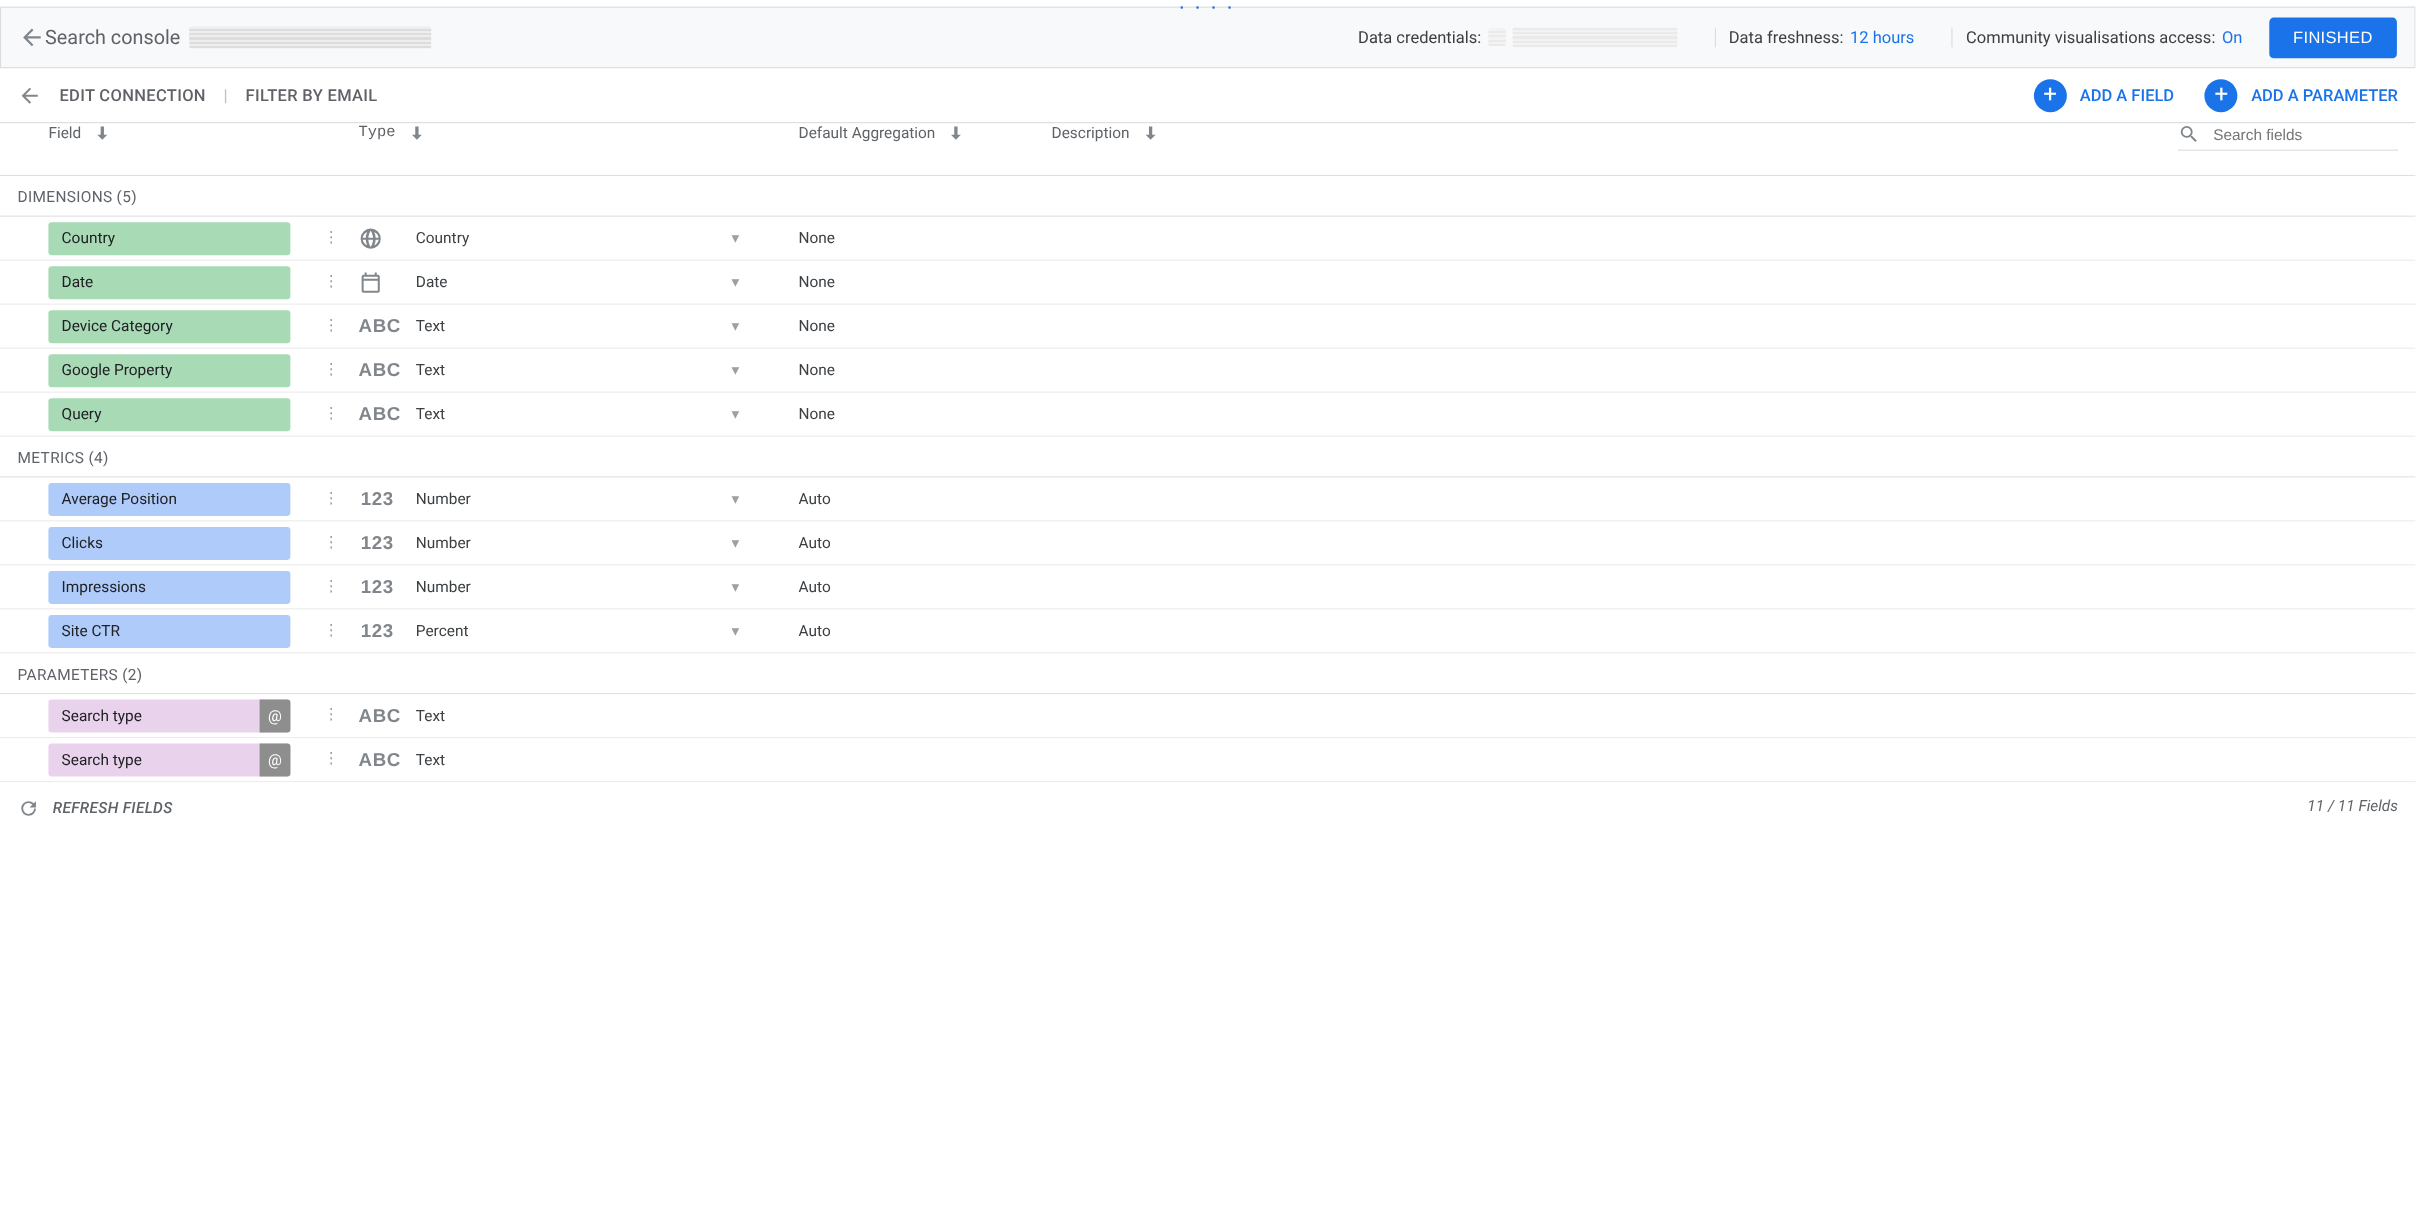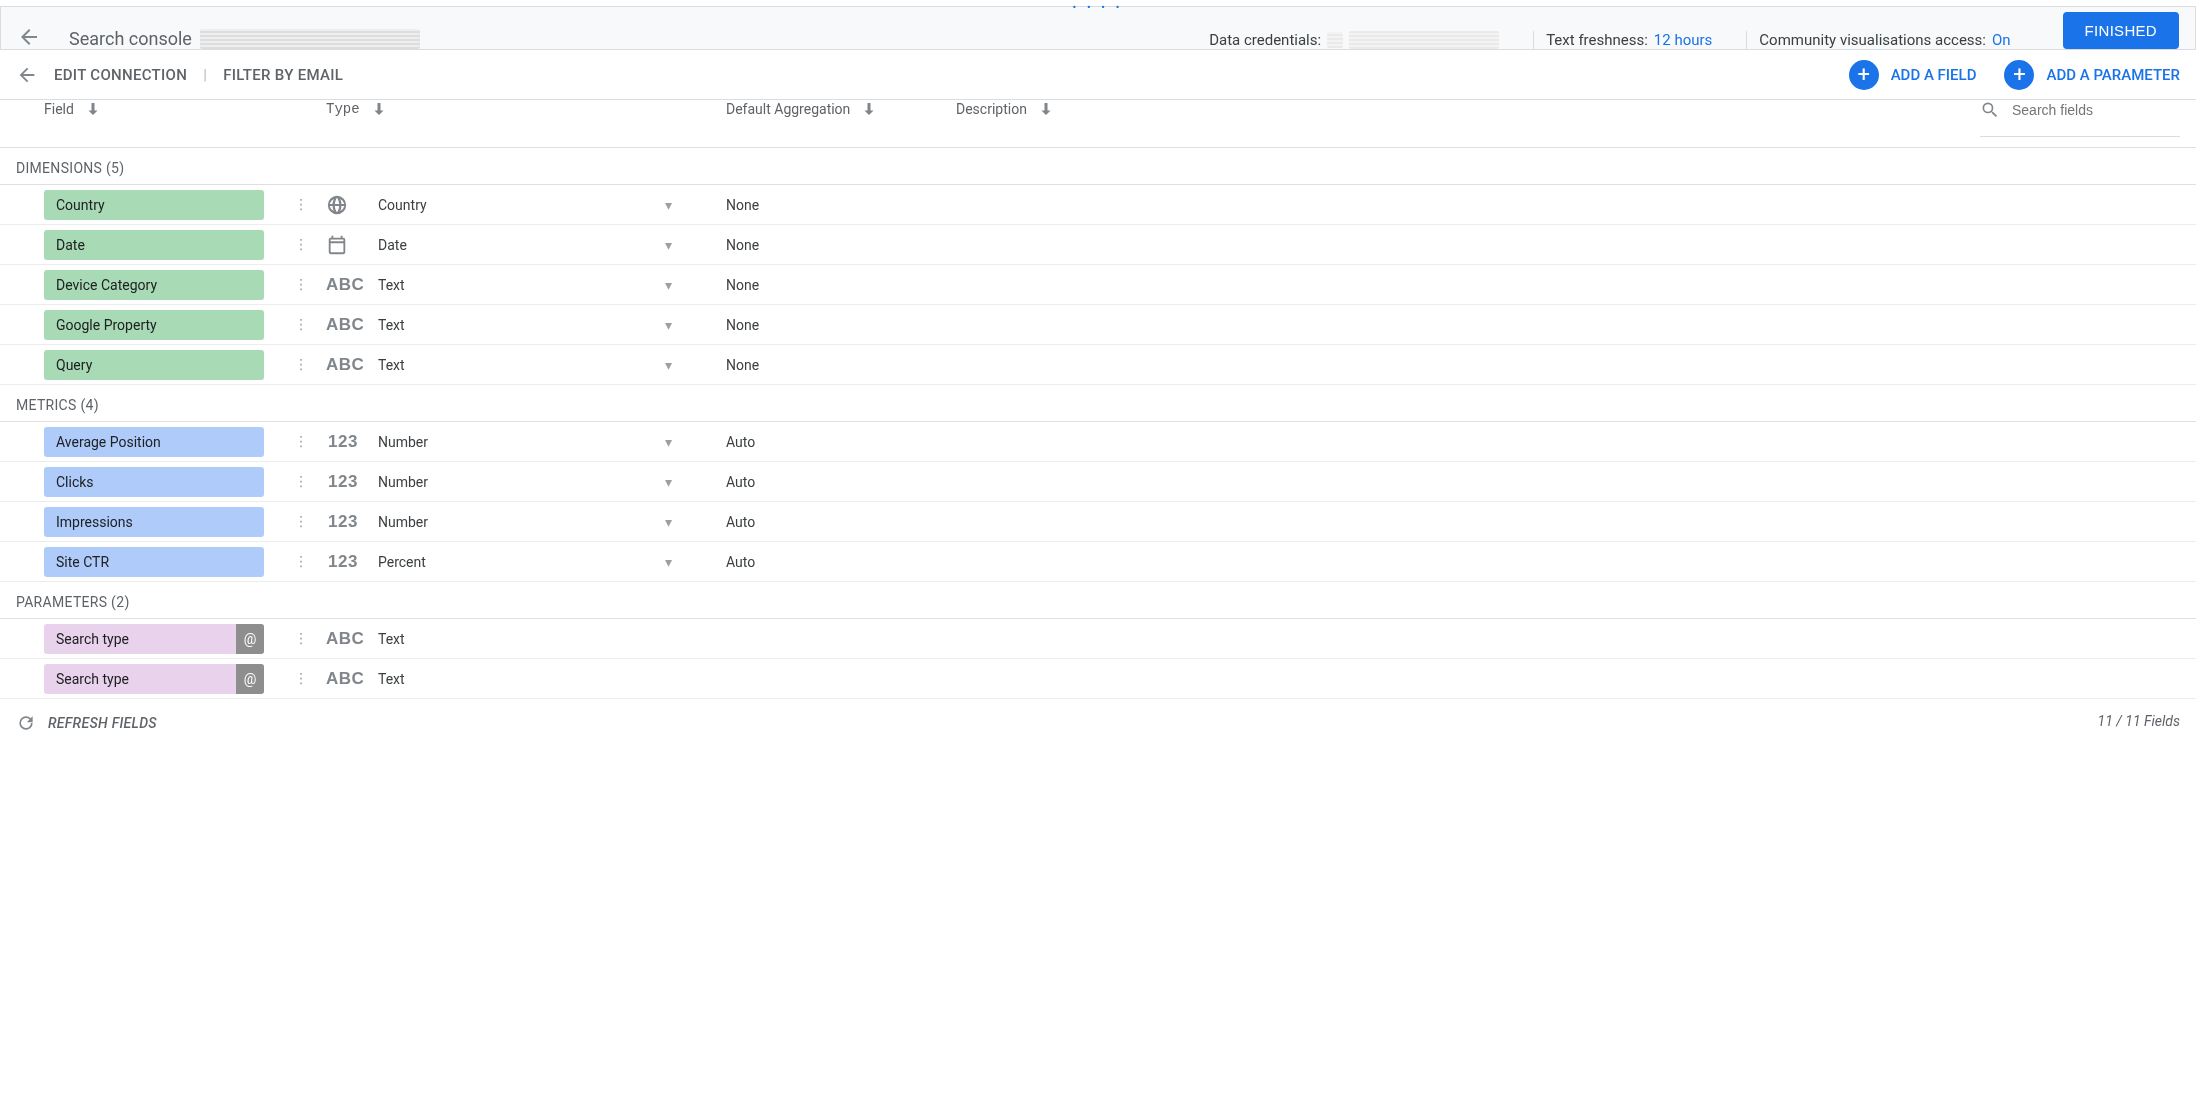--- a/index.html
+++ b/index.html
@@ -17,26 +17,26 @@
     color: #1a73e8;
     letter-spacing: 4px;
     font-size: 11px;
     line-height: 1;
     position: relative;
     top: -2px;
     height: 6px;
   }
   .top-bar {
     display: flex;
-    align-items: flex-end;
+    align-items: center;
     background: #f8f9fa;
     border: 1px solid #dadce0;
-    height: 44px;
+    height: 56px;
     padding: 0 16px;
-    gap: 28px;
+    gap: 0;
   }
   .back-arrow {
     width: 24px; height: 24px;
     display:flex;align-items:center;justify-content:center;
     color:#5f6368;
     cursor:pointer;
   }
   .title-area {
     display:flex;align-items:center;gap:8px;
     flex: 0 0 auto;
@@ -102,21 +102,21 @@
     padding:0 16px;
     height:48px;
     border-bottom:1px solid #e0e0e0;
     color:#5f6368;font-size:14px;
   }
   .col-field { width: 310px; padding-left:28px; display:flex;align-items:center;gap:10px;}
   .col-type  { width: 400px; display:flex;align-items:center;gap:10px;font-family:Liberation Mono, monospace;}
   .col-agg   { width: 230px; display:flex;align-items:center;gap:10px;}
   .col-desc  { width: 260px; display:flex;align-items:center;gap:10px;}
   .col-search { margin-left:auto; display:flex;align-items:center;gap:10px;
-    border-bottom:1px solid #dadce0; padding-bottom:16px; width:200px;}
+    border-bottom:1px solid #dadce0; padding-bottom:4px; width:200px;}
   .col-search input { border:none;outline:none;font-size:14px;color:#5f6368;width:100%;background:transparent; }
   .sort-arrow { color:#80868b; }
   .section-header {
     padding:12px 16px 8px 16px;
     color:#5f6368;font-size:14px;letter-spacing:0.3px;
     border-bottom:1px solid #e0e0e0;
   }
   .row {
     display:flex;align-items:center;
     padding:0 16px;height:40px;
@@ -173,21 +173,21 @@
     <span class="blur-pill blur-title"></span>
   </div>
   <div class="spacer"></div>
   <div class="top-info">
     <div class="info-block" style="border-left:none;">
       <span>Data credentials:</span>
       <span class="blur-pill" style="width:16px;height:16px;"></span>
       <span class="blur-pill" style="width:150px;height:18px;"></span>
     </div>
     <div class="info-block">
-      <span>Text freshness:</span>
+      <span>Data freshness:</span>
       <span class="link-blue">12 hours</span>
     </div>
     <div class="info-block">
       <span>Community visualisations access:</span>
       <span class="link-blue">On</span>
     </div>
   </div>
   <button class="btn-finished">FINISHED</button>
 </div>
 

